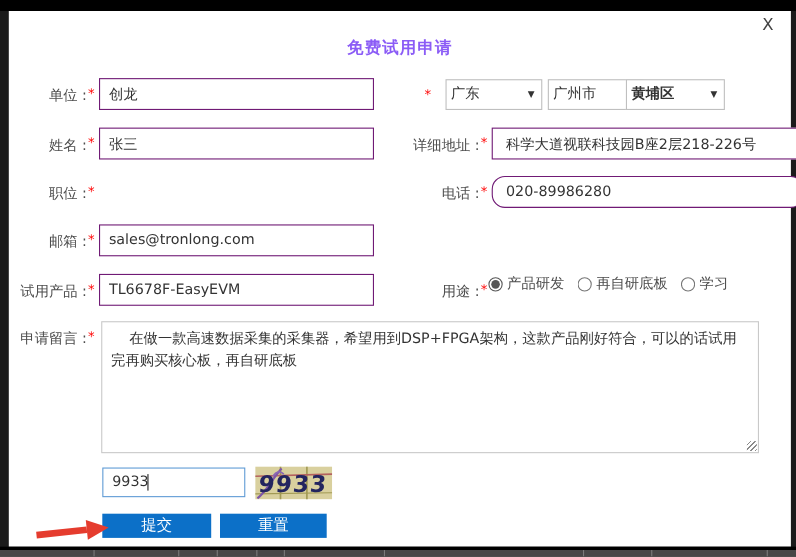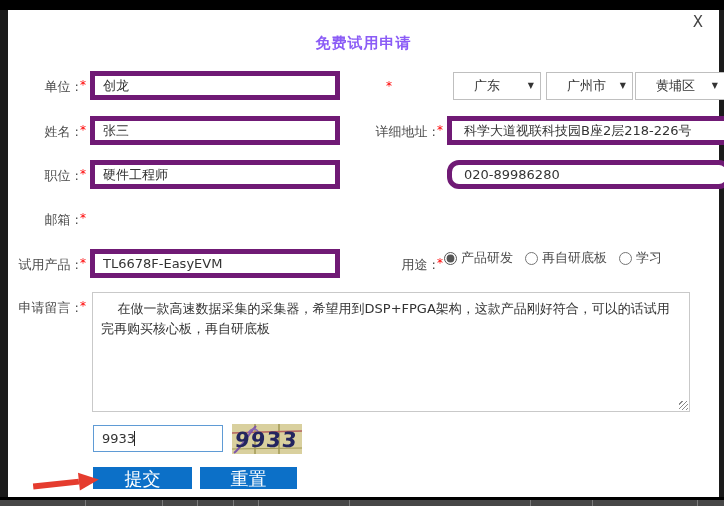--- a/index.html
+++ b/index.html
@@ -16,27 +16,27 @@
   .dlg-title { position:absolute; left:0; top:24px; width:100%; text-align:center;
                font-size:15px; font-weight:bold; color:#8b5cf6; letter-spacing:1px; }
   .dlg-close { position:absolute; right:12px; top:3px; font-size:15px; color:#444;
                width:18px; height:18px; line-height:18px; text-align:center; cursor:pointer; }
 
   .lbl { position:absolute; font-size:13px; color:#4c4c4c; text-align:right; line-height:29px; white-space:nowrap; }
   .lbl-left { left:0; width:78px;text-align:right; }
   .lbl-right { left:325px; width:110px; }
   .req { color:#f00; font-size:12px; vertical-align:2px; margin-left:1px; }
 
-  .txt { position:absolute; height:29px; border:5px solid #701a75; background:#fff;
+  .txt { position:absolute; height:29px; border:1px solid #701a75; background:#fff;
          font-size:13px; color:#333; padding:0 8px; font-family:"DejaVu Sans", sans-serif; outline:none; }
   .col-left  { left:82px; width:250px; }
   .col-right { left:439px; width:284px;padding-left:12px; }
 
   .dd { position:absolute; top:62px; height:28px; border:1px solid #bfbfbf; background:#fff;
-        font-size:13px; color:#333; line-height:26px; padding:0 20px; cursor:pointer;margin-left:48px; }
+        font-size:13px; color:#333; line-height:26px; padding:0 4px; cursor:pointer; }
   .dd .caret { position:absolute; right:6px; top:0; font-size:8px; color:#333; line-height:26px; }
   .region-star { position:absolute; left:378px; top:62px; color:#f00; font-size:12px; line-height:28px; }
 
   .purpose-row { position:absolute; left:436px; top:239px; height:29px; display:flex; align-items:flex-start;
                  font-size:13px; color:#4c4c4c; white-space:nowrap; }
   .purpose-row label { display:flex; align-items:center; margin-right:12px; cursor:pointer; }
   .purpose-row input { width:13px; height:13px; margin-right:4px; accent-color:#555; }
 
   .msg-wrap { position:absolute; left:84px; top:282px; width:598px; height:120px; }
   .msg-wrap textarea { width:100%; height:100%; border:1px solid #c9c9c9; resize:none; outline:none;
@@ -45,21 +45,21 @@
   .resize-handle { position:absolute; right:2px; bottom:2px; width:9px; height:9px;
                    background:repeating-linear-gradient(135deg, transparent 0 2px, #8a8a8a 2px 3px); cursor:nwse-resize; }
 
   .captcha-wrap { position:absolute; left:85px; top:415px; width:130px; height:27px; }
   .captcha-wrap input { width:100%; height:100%; border:1px solid #5f9bd5; font-size:13px; color:#333;
                         padding:0 8px; outline:none; font-family:"DejaVu Sans", sans-serif; }
   .text-cursor { position:absolute; left:41px; top:6px; width:1px; height:15px; background:#222; }
   .captcha-img { position:absolute; left:224px; top:414px; width:70px; height:30px; cursor:pointer; }
 
   .btn { position:absolute; top:457px; height:22px; border:none; background:#0c70c8; color:#fff;
-         font-size:18px; cursor:pointer; font-family:Liberation Sans, sans-serif; }
+         font-size:14px; cursor:pointer; font-family:Liberation Sans, sans-serif; }
   .btn-submit { left:85px; width:99px; }
   .btn-reset { left:192px; width:97px; }
 
   .arrow { position:absolute; left:25px; top:463px; width:66px; height:20px; transform:rotate(-6deg); pointer-events:none; }
   .arrow .shaft { position:absolute; left:0; top:7px; width:46px; height:6px; background:#e53c2e; }
   .arrow .head { position:absolute; left:46px; top:1px; width:0; height:0;
                  border-left:20px solid #e53c2e; border-top:9px solid transparent; border-bottom:9px solid transparent; }
 </style>
 </head>
 <body>
@@ -73,40 +73,41 @@
 
   <div class="lbl lbl-left" style="top:61px"><span>单位 :</span><span class="req">*</span></div>
   <div class="lbl lbl-left" style="top:106px"><span>姓名 :</span><span class="req">*</span></div>
   <div class="lbl lbl-left" style="top:150px"><span>职位 :</span><span class="req">*</span></div>
   <div class="lbl lbl-left" style="top:194px"><span>邮箱 :</span><span class="req">*</span></div>
   <div class="lbl lbl-left" style="top:239px"><span>试用产品 :</span><span class="req">*</span></div>
   <div class="lbl lbl-left" style="top:282px"><span>申请留言 :</span><span class="req">*</span></div>
 
   <input class="txt col-left" style="top: 61px;" value="创龙">
   <input class="txt col-left" style="top: 106px;" value="张三">
-  <input class="txt col-left" style="top: 150px;" value="硬件工程师">
+  <input class="txt col-left" style="top: 194px;" value="sales@tronlong.com">
   <input class="txt col-left" style="top: 239px;" value="TL6678F-EasyEVM">
 
   <span class="region-star">*</span>
   <div class="dd" style="left:397px; width:88px;">
     <span>广东</span>
     <span class="caret">▼</span>
   </div>
   <div class="dd" style="left:490px; width:87px;">
     <span>广州市</span>
     <span class="caret">▼</span>
   </div>
-  <div class="dd" style="left:579px; width:90px;">
+  <div class="dd" style="left:561px; width:90px;font-weight:bold;">
     <span>黄埔区</span>
     <span class="caret">▼</span>
   </div>
 
   <div class="lbl lbl-right" style="top:106px"><span>详细地址 :</span><span class="req">*</span></div>
   <input class="txt col-right" style="top: 106px;" value="科学大道视联科技园B座2层218-226号">
 
+  <div class="lbl lbl-right" style="top:150px"><span>电话 :</span><span class="req">*</span></div>
   <input class="txt col-right" style="top: 150px; border-radius: 12px;" value="020-89986280">
 
   <div class="lbl lbl-right" style="top:239px"><span>用途 :</span><span class="req">*</span></div>
   <div class="purpose-row">
     <label>
       <input type="radio" name="purpose" checked="checked" style="">
       <span>产品研发</span>
     </label>
     <label>
       <input type="radio" name="purpose" style="">

